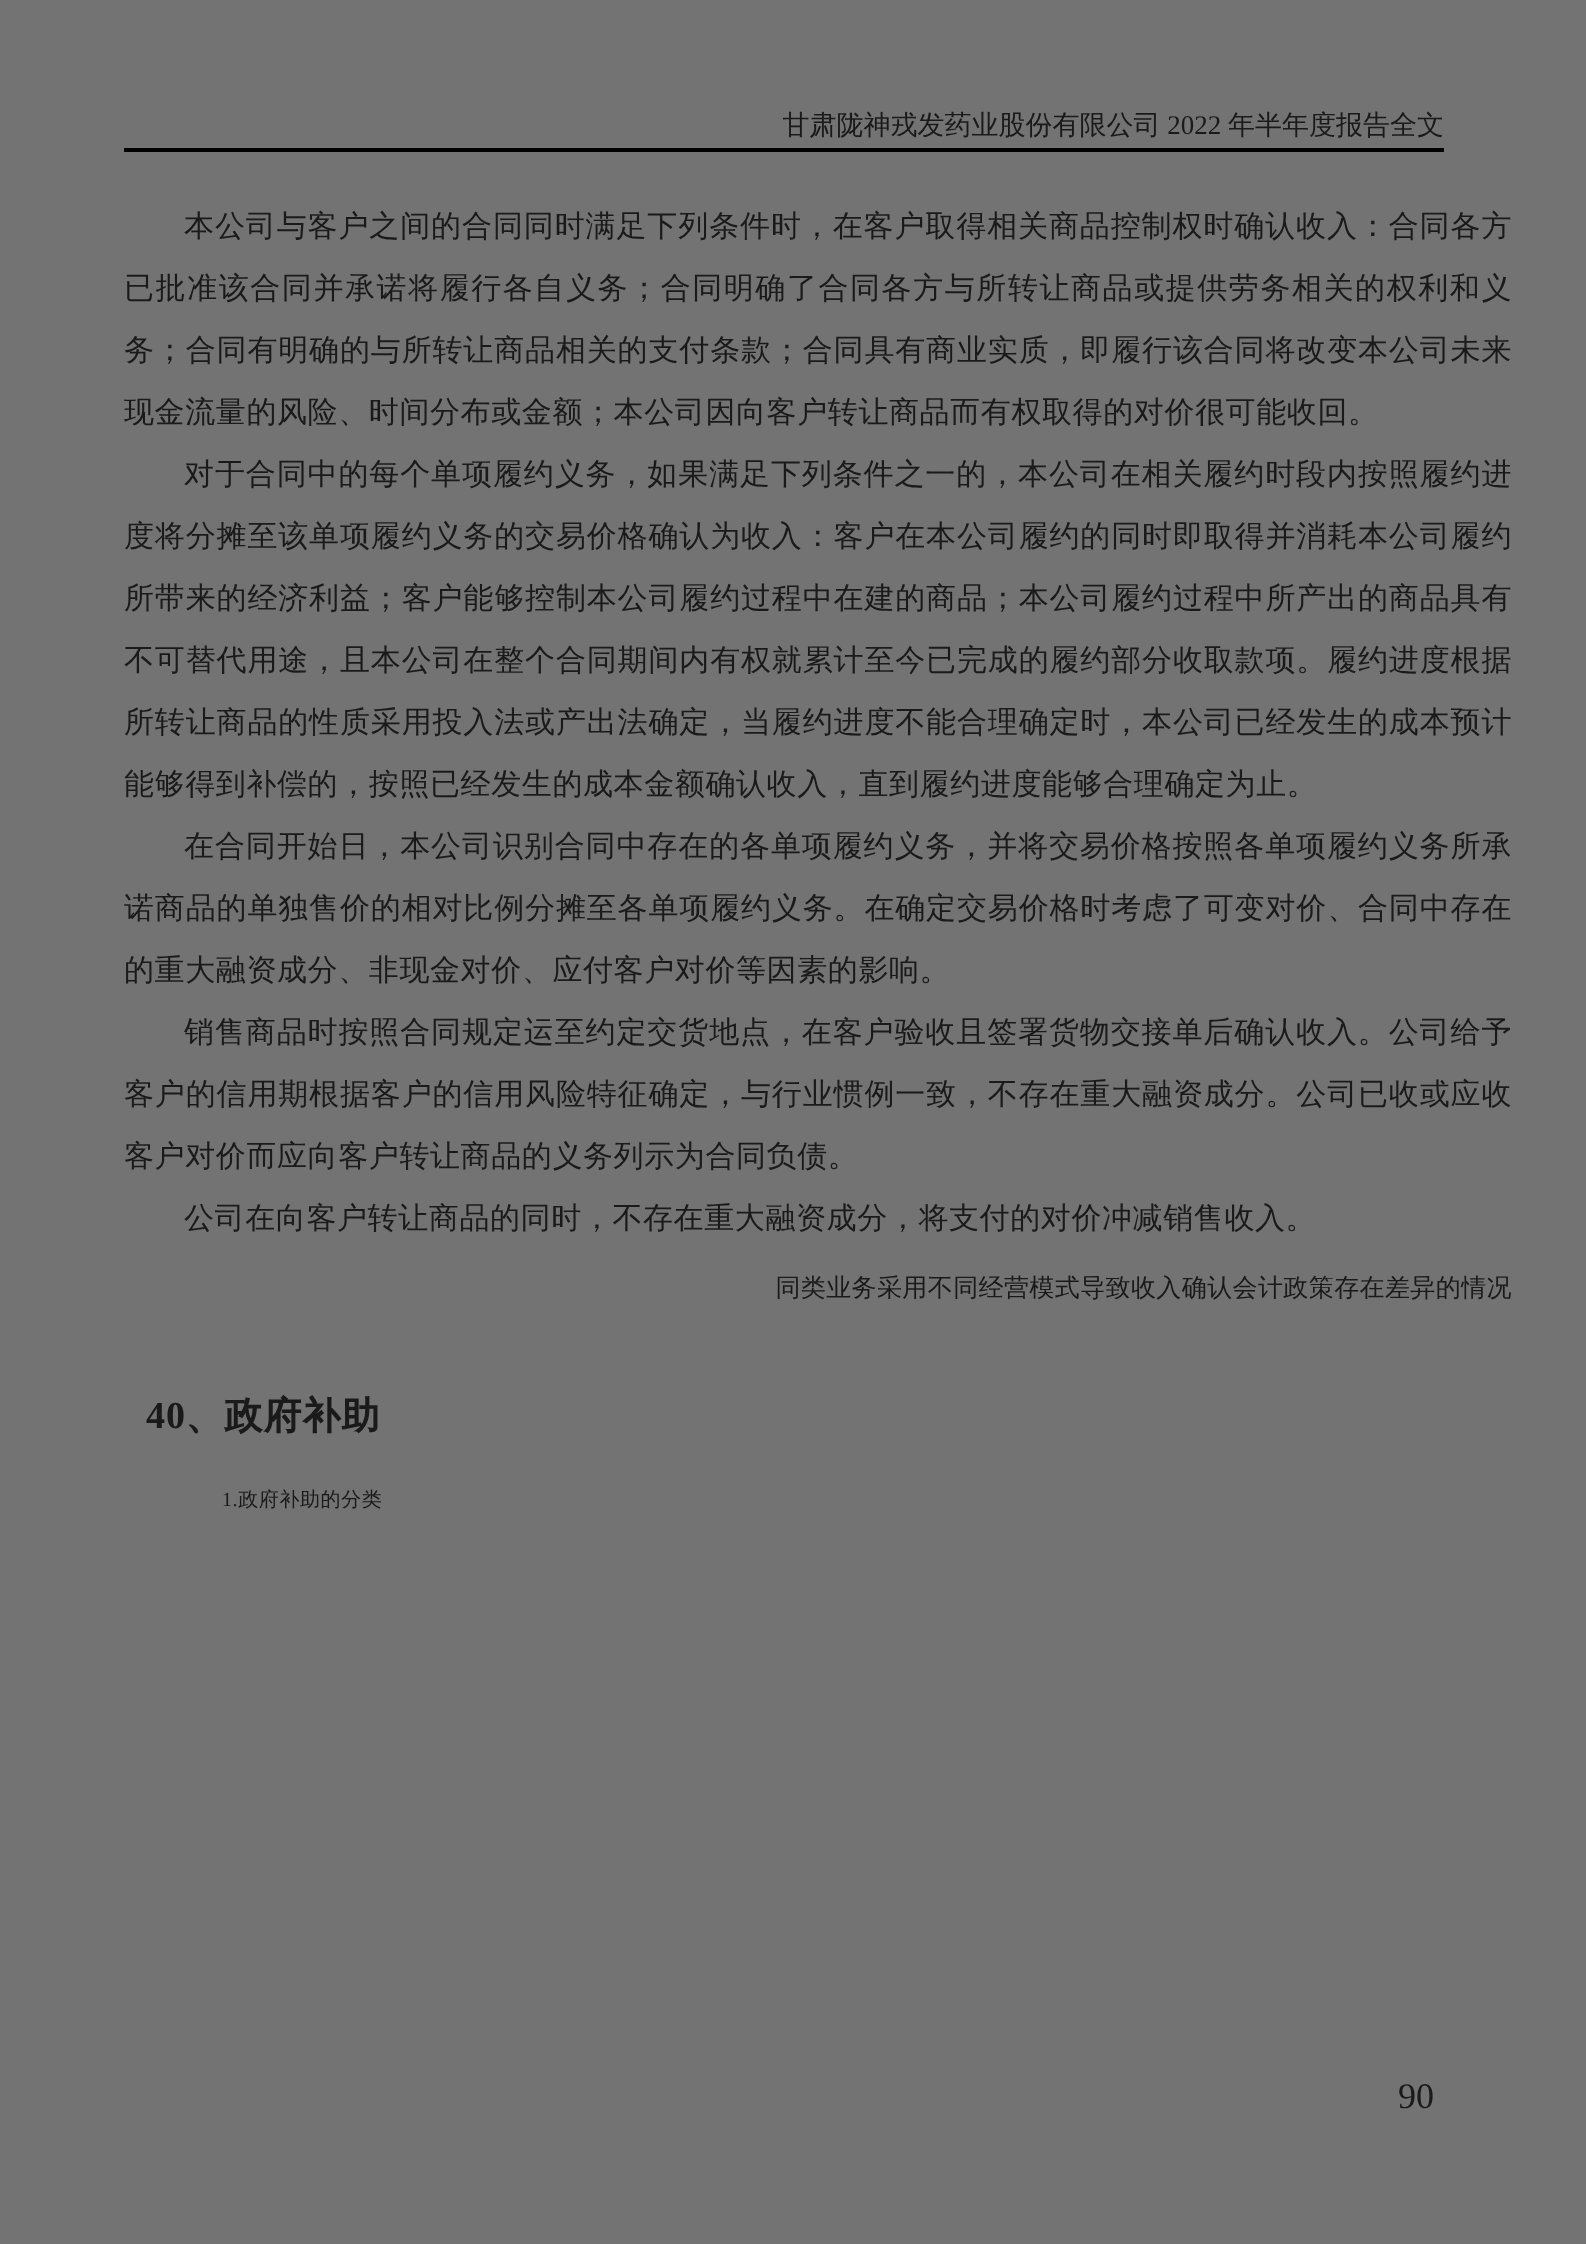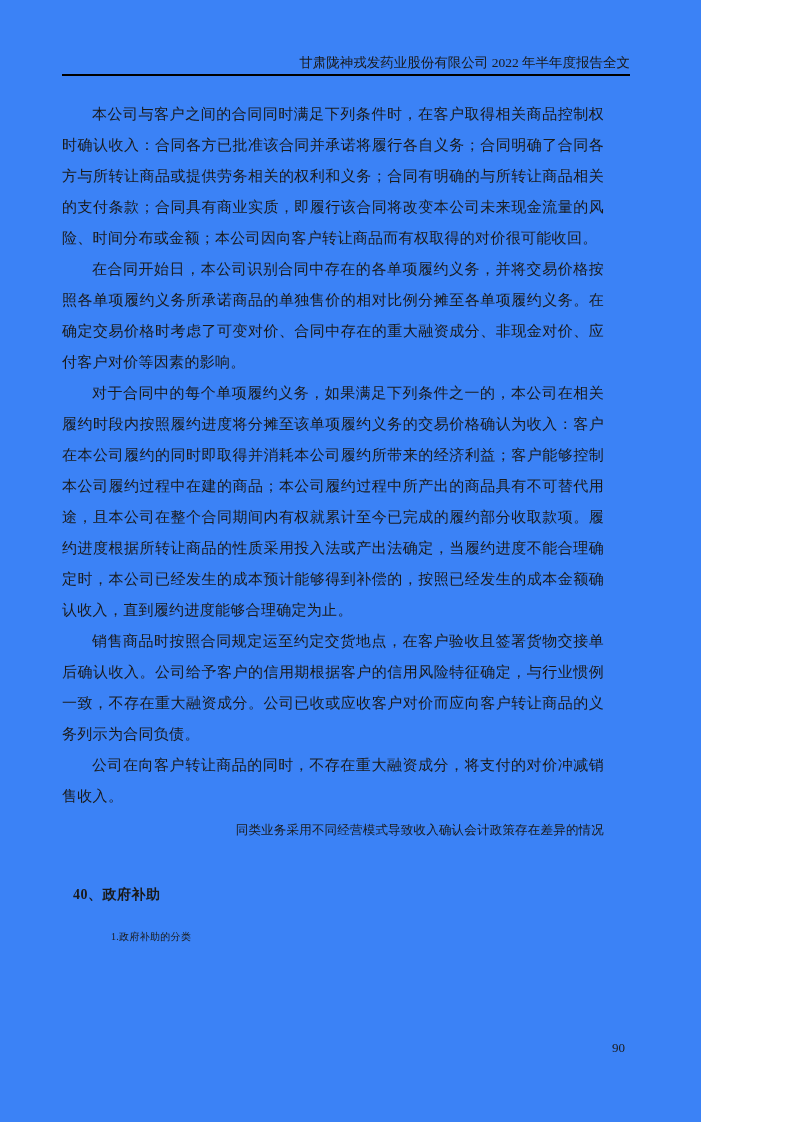--- a/index.html
+++ b/index.html
@@ -2,41 +2,41 @@
 <html><head>
 <meta charset="utf-8">
 <style>
   html, body {
     margin: 0;
     padding: 0;
     background: #ffffff;
   }
   .page {
     position: relative;
-    width: 701px;
+    width: 793px;
     height: 1122px;
-    background: #3b82f6;
+    background: #737373;
     overflow: hidden;
     font-family: "Liberation Serif", "DejaVu Serif", serif;
     color: #1a1a1a;
   }
   
   .page-header {
     margin: 0 71px 0 62px;
     padding-top: 56px;
     padding-bottom: 4px;
     border-bottom: 2px solid #000000;
     text-align: right;
     font-size: 13.5px;
     line-height: 14px;
     white-space: nowrap;
   }
   
   .content {
-    margin: 0 97px 0 62px;
+    margin: 0 37px 0 62px;
   }
   .body-para {
     margin: 0;
     font-size: 15px;
     line-height: 31px;
     text-align: justify;
     text-justify: inter-ideograph;
     text-indent: 2em;
     letter-spacing: 0.3px;
   }
@@ -46,60 +46,60 @@
   .note-line {
     margin: 5px 0 0 0;
     font-size: 12.5px;
     line-height: 26px;
     text-align: right;
     letter-spacing: 0.2px;
   }
   .section-heading {
     margin: 42px 0 0 0;
     padding-left: 11px;
-    font-size: 14px;
+    font-size: 19px;
     font-weight: bold;
     line-height: 20px;
     letter-spacing: 0.5px;
   }
   .sub-heading {
     margin: 22px 0 0 0;
     font-size: 10px;
     line-height: 20px;
     text-indent: 49px;
     letter-spacing: 0.3px;
   }
   .section-para {
     margin-top: 8px;
   }
   
   .page-number {
     position: absolute;
     top: 1041px;
     right: 76px;
-    font-size: 13px;
+    font-size: 18px;
     line-height: 14px;
   }
 </style>
 </head>
 <body>
 
 <div class="page">
 
   <div class="page-header">
     <span>甘肃陇神戎发药业股份有限公司 2022 年半年度报告全文</span>
   </div>
 
   <div class="content">
 
     <p class="body-para first">本公司与客户之间的合同同时满足下列条件时，在客户取得相关商品控制权时确认收入：合同各方已批准该合同并承诺将履行各自义务；合同明确了合同各方与所转让商品或提供劳务相关的权利和义务；合同有明确的与所转让商品相关的支付条款；合同具有商业实质，即履行该合同将改变本公司未来现金流量的风险、时间分布或金额；本公司因向客户转让商品而有权取得的对价很可能收回。</p>
 
+    <p class="body-para">对于合同中的每个单项履约义务，如果满足下列条件之一的，本公司在相关履约时段内按照履约进度将分摊至该单项履约义务的交易价格确认为收入：客户在本公司履约的同时即取得并消耗本公司履约所带来的经济利益；客户能够控制本公司履约过程中在建的商品；本公司履约过程中所产出的商品具有不可替代用途，且本公司在整个合同期间内有权就累计至今已完成的履约部分收取款项。履约进度根据所转让商品的性质采用投入法或产出法确定，当履约进度不能合理确定时，本公司已经发生的成本预计能够得到补偿的，按照已经发生的成本金额确认收入，直到履约进度能够合理确定为止。</p>
+
     <p class="body-para">在合同开始日，本公司识别合同中存在的各单项履约义务，并将交易价格按照各单项履约义务所承诺商品的单独售价的相对比例分摊至各单项履约义务。在确定交易价格时考虑了可变对价、合同中存在的重大融资成分、非现金对价、应付客户对价等因素的影响。</p>
-
-    <p class="body-para">对于合同中的每个单项履约义务，如果满足下列条件之一的，本公司在相关履约时段内按照履约进度将分摊至该单项履约义务的交易价格确认为收入：客户在本公司履约的同时即取得并消耗本公司履约所带来的经济利益；客户能够控制本公司履约过程中在建的商品；本公司履约过程中所产出的商品具有不可替代用途，且本公司在整个合同期间内有权就累计至今已完成的履约部分收取款项。履约进度根据所转让商品的性质采用投入法或产出法确定，当履约进度不能合理确定时，本公司已经发生的成本预计能够得到补偿的，按照已经发生的成本金额确认收入，直到履约进度能够合理确定为止。</p>
 
 
     <p class="body-para">销售商品时按照合同规定运至约定交货地点，在客户验收且签署货物交接单后确认收入。公司给予客户的信用期根据客户的信用风险特征确定，与行业惯例一致，不存在重大融资成分。公司已收或应收客户对价而应向客户转让商品的义务列示为合同负债。</p>
 
     <p class="body-para">公司在向客户转让商品的同时，不存在重大融资成分，将支付的对价冲减销售收入。</p>
 
     <p class="note-line">同类业务采用不同经营模式导致收入确认会计政策存在差异的情况</p>
 
     <h3 class="section-heading">40、政府补助</h3>
 

